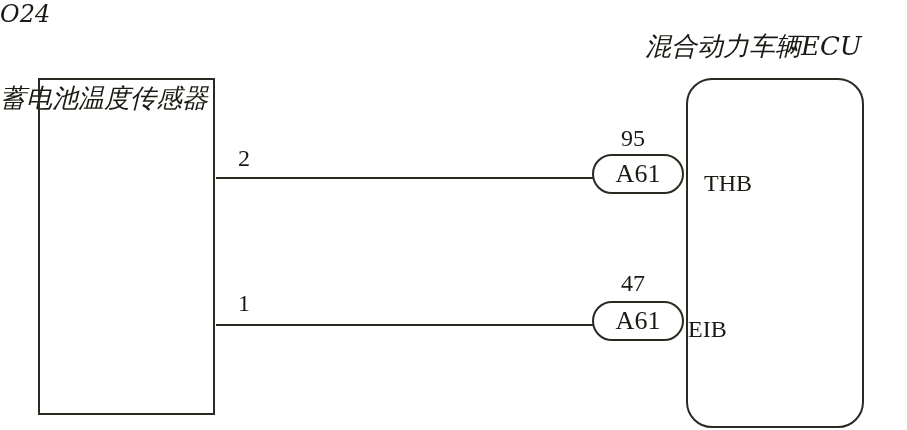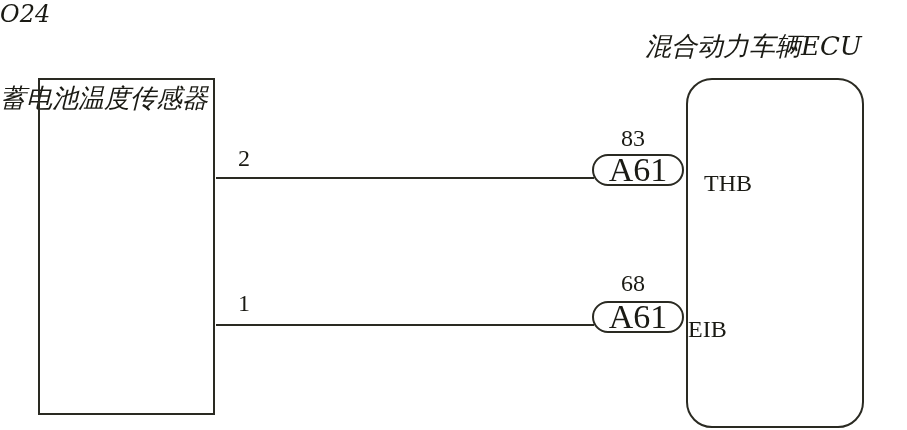--- a/index.html
+++ b/index.html
@@ -6,43 +6,43 @@
   body { width:907px; height:430px; position:relative; overflow:hidden;
          font-family:"DejaVu Serif","Liberation Serif",serif; color:#1a1a14; }
   .abs { position:absolute; }
   .title { font-size:26px; line-height:28px; white-space:nowrap;font-style:italic; }
   .sensor-box { position:absolute; left:38px; top:78px; width:177px; height:337px;
                 border:2px solid #2a2a22; box-sizing:border-box; }
   .ecu-box { position:absolute; left:686px; top:78px; width:178px; height:350px;
              border:2px solid #2a2a22; border-radius:26px; box-sizing:border-box; }
   .wire { position:absolute; height:2px; background:#2a2a22; }
   .pin { position:absolute; font-size:24px; line-height:24px; font-family:"Liberation Serif",serif; }
-  .connector { position:absolute; width:92px; height:32px; border:2px solid #2a2a22;
+  .connector { position:absolute; width:92px; height:40px; border:2px solid #2a2a22;
                border-radius:24px; box-sizing:border-box; background:#fff;
                display:flex; align-items:center; justify-content:center;
-               font-size:34px; font-family:"Liberation Serif",serif;text-align:right; }
+               font-size:26px; font-family:"Liberation Serif",serif;text-align:right; }
   .sig { position:absolute; font-size:24px; font-family:"Liberation Serif",serif; line-height:26px; }
 </style>
 </head>
 <body>
 
 <div class="abs title" style="left:0px; top:0px; font-size:24px;">O24</div>
 <div class="abs title" style="left:0px; top:40px;margin-top:44px;">蓄电池温度传感器</div>
 <div class="abs title" style="left:645px; top:32px;">混合动力车辆ECU</div>
 
 <div class="sensor-box"></div>
 <div class="ecu-box"></div>
 
 <div class="pin" style="left:238px; top:146px;">2</div>
 <div class="wire" style="left:216px; top:177px; width:378px;"></div>
-<div class="pin" style="left:621px; top:126px;">83</div>
+<div class="pin" style="left:621px; top:126px;">95</div>
 <div class="connector" style="left:592px; top:154px;">
     <span>A61</span>
   </div>
 <div class="sig" style="left:704px; top:170px;">THB</div>
 
 <div class="pin" style="left:238px; top:291px;">1</div>
 <div class="wire" style="left:216px; top:324px; width:378px;"></div>
-<div class="pin" style="left:621px; top:271px;">68</div>
+<div class="pin" style="left:621px; top:271px;">47</div>
 <div class="connector" style="left:592px; top:301px;">
     <span>A61</span>
   </div>
 <div class="sig" style="left:688px; top:316px;text-align:right;">EIB</div>
 
 </body></html>

